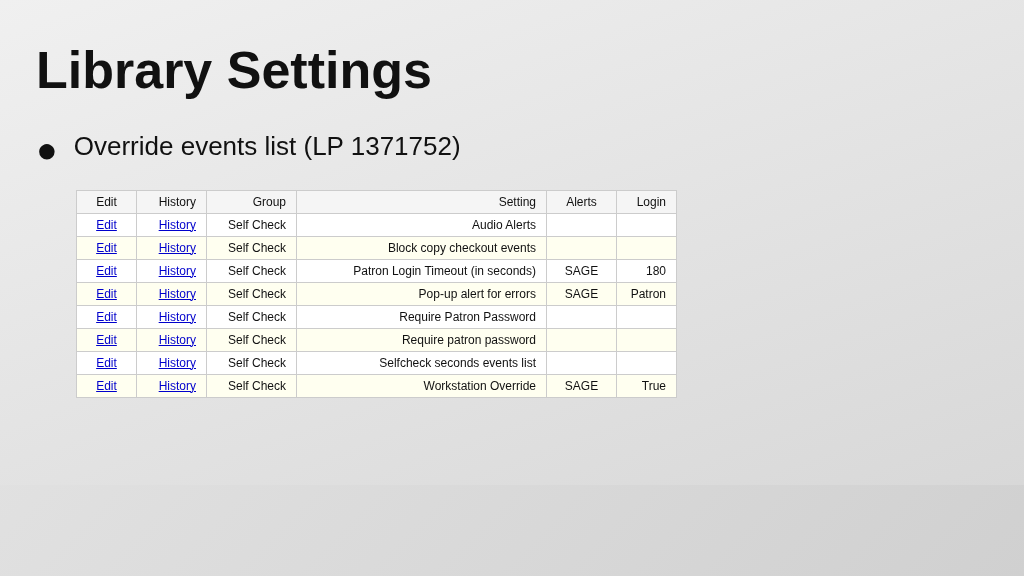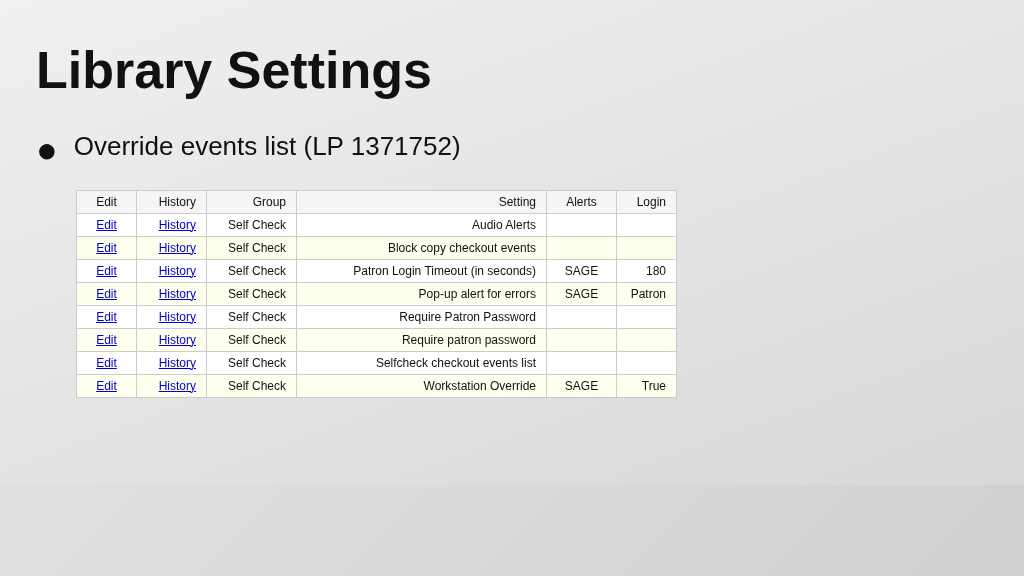--- a/index.html
+++ b/index.html
@@ -166,21 +166,21 @@
             <td class="col-history"><a class="link">History</a></td>
             <td class="col-group">Self Check</td>
             <td class="col-setting">Require patron password</td>
             <td class="col-context"></td>
             <td class="col-value"></td>
           </tr>
           <tr>
             <td class="col-edit"><a class="link">Edit</a></td>
             <td class="col-history"><a class="link">History</a></td>
             <td class="col-group">Self Check</td>
-            <td class="col-setting">Selfcheck checkout events list</td>
+            <td class="col-setting">Selfcheck seconds events list</td>
             <td class="col-context"></td>
             <td class="col-value"></td>
           </tr>
           <tr>
             <td class="col-edit"><a class="link">Edit</a></td>
             <td class="col-history"><a class="link">History</a></td>
             <td class="col-group">Self Check</td>
             <td class="col-setting">Workstation Override</td>
             <td class="col-context">SAGE</td>
             <td class="col-value">True</td>

